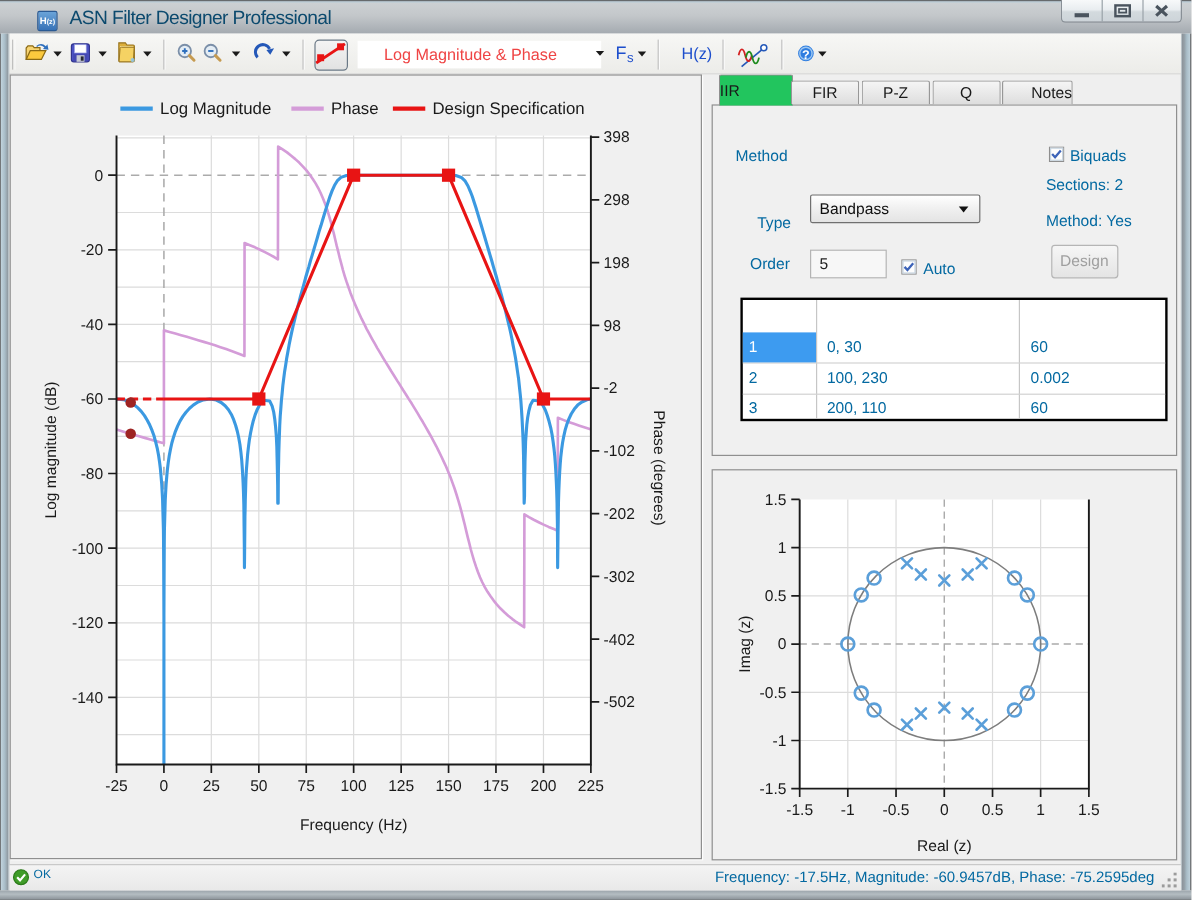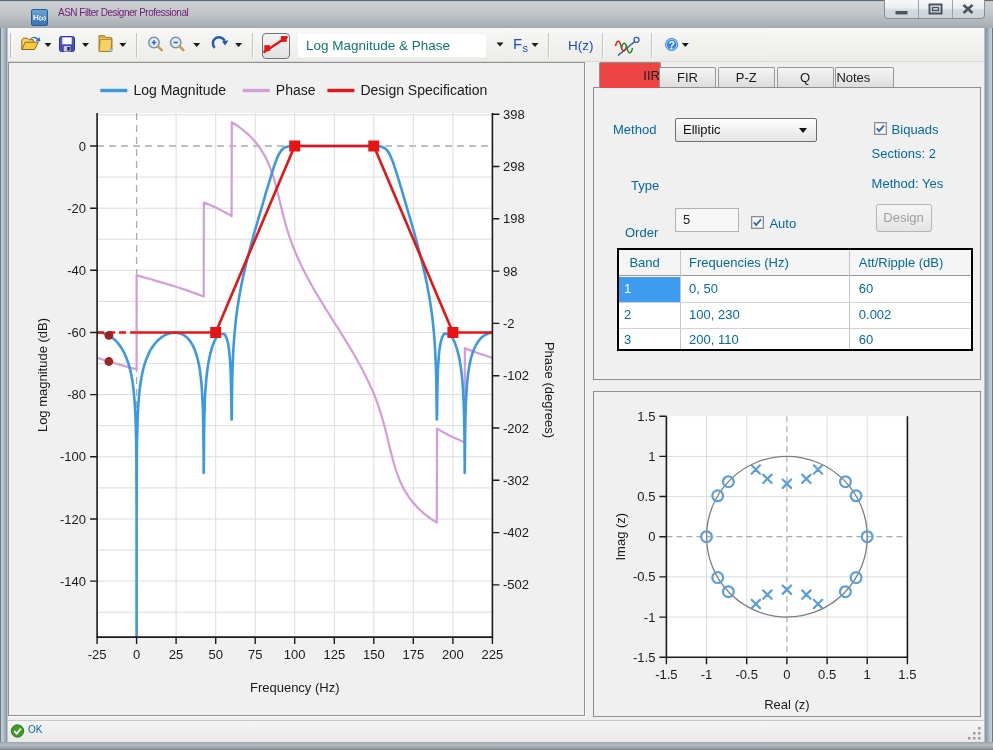--- a/index.html
+++ b/index.html
@@ -10,39 +10,39 @@
 .sep{position:absolute;top:33px;height:25px;width:1px;background:#c3c3c3;box-shadow:1px 0 0 #fbfbfb}
 </style></head><body>
 <div id="win">
 
 <div class="abs" style="left:0;top:0;width:993px;height:28px;background:linear-gradient(#cdd1d4,#c3c7ca 45%,#a4aab0);border-top:1px solid #666a6d;box-shadow:inset 0 1px 0 #b6cbd7"></div>
 <div class="abs" style="left:0;top:28px;width:8px;height:714px;background:linear-gradient(90deg,#74787b 0,#74787b 1px,#c0d2dc 1px,#a9bdc8 4px,#95a1a9 6px,#8b9299 7px,#b9c2c7 7px)"></div>
 <div class="abs" style="right:0;top:28px;width:9px;height:714px;background:linear-gradient(270deg,#74787b 0,#74787b 1px,#c0d2dc 1px,#a9bdc8 4px,#95a1a9 6px,#8b9299 8px,#b9c2c7 8px)"></div>
 <div class="abs" style="left:0;top:742px;width:993px;height:8px;background:linear-gradient(#9ba4aa,#b4bdc2 40%,#8f979d 90%,#6d7174)"></div>
 
 <div class="abs" style="left:31px;top:9px;width:17px;height:17px;background:linear-gradient(#6aa3d8,#3873b8);border:1px solid #2a5a94;border-radius:2px;color:#fff;font-size:8px;text-align:center;line-height:15px;font-weight:bold">H<span style="font-size:6px">(z)</span></div>
-<div class="abs" style="left:58px;top:7px;font-size:10px;letter-spacing:-0.5px;color:#701a75">ASN Filter Designer Professional</div>
+<div class="abs" style="left:58px;top:7px;font-size:16px;letter-spacing:-0.5px;color:#0c4a6e">ASN Filter Designer Professional</div>
 
 <div class="abs" style="left:884px;top:0;width:101px;height:19px;background:linear-gradient(#f7f9fa,#e9edf0 45%,#d3dade 55%,#cdd4d9);border:1px solid #888f96;border-top:none;border-radius:0 0 4px 4px;overflow:hidden">
  <div class="abs" style="left:33px;top:0;width:1px;height:19px;background:#9aa2a9"></div>
  <div class="abs" style="left:67px;top:0;width:1px;height:19px;background:#9aa2a9"></div>
  <svg width="101" height="19" style="position:absolute;left:0;top:0">
   <rect x="10.5" y="11" width="12" height="3.4" fill="#4a545e"></rect>
   <rect x="44.5" y="4.5" width="12" height="9" fill="none" stroke="#4a545e" stroke-width="2"></rect>
   <rect x="47.5" y="7.5" width="6" height="3" fill="none" stroke="#4a545e" stroke-width="1.4"></rect>
   <path d="M78.5,5 l9,8 M87.5,5 l-9,8" stroke="#4a545e" stroke-width="2.6"></path>
  </svg>
 </div>
 
 <div class="abs" style="left:8px;top:28px;width:976px;height:34px;background:linear-gradient(#f7f7f5,#ecece9);border-bottom:1px solid #d9d9d7"></div>
 <div class="abs" style="left:10px;top:33px;width:3px;height:25px;border-left:1px solid #9a9a9a;border-right:1px solid #fff;opacity:0.55"></div>
 <div class="sep" style="left:135.7px"></div>
 <div class="sep" style="left:252px"></div>
 <div class="abs" style="left:261.5px;top:32.5px;width:28px;height:26px;border:1px solid #6a7886;border-radius:4px;background:linear-gradient(#f4f4f4,#e2e2e2)"></div>
-<div class="abs" style="left:298px;top:33.5px;width:188px;height:23.5px;background:#ffffff;font-size:13.5px;color:#0f766e;line-height:23px;padding-left:8px">Log Magnitude &amp; Phase</div>
+<div class="abs" style="left:298px;top:33.5px;width:203px;height:23.5px;background:#ffffff;font-size:13.5px;color:#ef4444;line-height:23px;padding-left:22px">Log Magnitude &amp; Phase</div>
 <div class="sep" style="left:547.8px"></div>
 <div class="sep" style="left:602.2px"></div>
 <div class="sep" style="left:651.3px"></div>
 
 <svg width="993" height="750" style="position:absolute;left:0;top:0" xmlns="http://www.w3.org/2000/svg">
 
 <g transform="translate(21,35)">
  <path d="M0.8,14.5 V5 l1.5,-1.8 h4 l1.2,1.5 h4.8 V7.5" fill="#f7d472" stroke="#8a6914" stroke-width="1"></path>
  <path d="M0.8,14.5 L4.2,7.2 H17.2 L13.5,14.5z" fill="#fbc93d" stroke="#8a6914" stroke-width="1"></path>
  <path d="M9.2,3.3 q4.2,-3.4 8,0.2 l1.3,-1.6 0.9,4.6 -4.6,-0.6 1.2,-1.4 q-3.3,-2.9 -6.1,-0.4z" fill="#2e6fbd"></path>
@@ -174,64 +174,59 @@
       <text x="545" y="390" text-anchor="middle" font-size="13px" fill="#1a1a1a" transform="rotate(90 545 390)">Phase (degrees)</text>
       <path d="M100.3,90.5h27" stroke="#3b99e1" stroke-width="3.4"></path>
       <text x="133.4" y="95" font-size="14px" fill="#1a1a1a">Log Magnitude</text>
       <path d="M242.8,90.5h27" stroke="#d49cd8" stroke-width="3.4"></path>
       <text x="275.8" y="95" font-size="14px" fill="#1a1a1a">Phase</text>
       <path d="M327.4,90.5h27" stroke="#e81414" stroke-width="3.4"></path>
       <text x="360.4" y="95" font-size="14px" fill="#1a1a1a">Design Specification</text>
     </svg>
 
 <div class="abs" style="left:593px;top:86.6px;width:388px;height:293.8px;border:1px solid #8f8f8f;background:#f0f0f0"></div>
-<div class="abs" style="left:598.9px;top:62.3px;width:62px;height:26px;background:#ef4444;border:1px solid #8f8f8f;border-bottom:none;border-radius:2px 2px 0 0;font-size:13px;color:#1a1a1a;text-align:right;line-height:25px">IIR</div>
+<div class="abs" style="left:598.9px;top:62.3px;width:62px;height:26px;background:#22c55e;border:1px solid #8f8f8f;border-bottom:none;border-radius:2px 2px 0 0;font-size:13px;color:#1a1a1a;text-align:left;line-height:25px">IIR</div>
 <div class="abs" style="left:659px;top:67.2px;width:57px;height:19.5px;background:linear-gradient(#f5f5f5,#dddddd);border:1px solid #979797;border-bottom:none;border-radius:2px 2px 0 0;font-size:13px;color:#1a1a1a;text-align:center;line-height:19px">FIR</div>
 <div class="abs" style="left:717.8px;top:67.2px;width:57px;height:19.5px;background:linear-gradient(#f5f5f5,#dddddd);border:1px solid #979797;border-bottom:none;border-radius:2px 2px 0 0;font-size:13px;color:#1a1a1a;text-align:center;line-height:19px">P-Z</div>
 <div class="abs" style="left:776.6px;top:67.2px;width:57px;height:19.5px;background:linear-gradient(#f5f5f5,#dddddd);border:1px solid #979797;border-bottom:none;border-radius:2px 2px 0 0;font-size:13px;color:#1a1a1a;text-align:center;line-height:19px">Q</div>
-<div class="abs" style="left:835.4px;top:67.2px;width:59px;height:19.5px;background:linear-gradient(#f5f5f5,#dddddd);border:1px solid #979797;border-bottom:none;border-radius:2px 2px 0 0;font-size:13px;color:#1a1a1a;text-align:left;line-height:19px">Notes</div>
+<div class="abs" style="left:835.4px;top:67.2px;width:59px;height:19.5px;background:linear-gradient(#f5f5f5,#dddddd);border:1px solid #979797;border-bottom:none;border-radius:2px 2px 0 0;font-size:13px;color:#1a1a1a;text-align:right;line-height:19px">Notes</div>
 
 <div class="lbl" style="left:613px;top:122px">Method</div>
-<div class="combo" style="left:675px;top:118px;width:142px;height:24px">Elliptic</div>
 <div class="abs" style="left:873.5px;top:122px;width:13px;height:13px">
       <svg width="13" height="13" viewBox="0 0 13 13" style="position:absolute;left:0;top:0">
         <rect x="0.5" y="0.5" width="12" height="12" fill="#f6f6f6" stroke="#8e8e8e"></rect>
         <rect x="1.5" y="1.5" width="10" height="10" fill="#fdfdfd" stroke="#c9d6e2" stroke-width="1"></rect>
         <path d="M2.8,6.4 L5.2,9 L10,3.4" fill="none" stroke="#3c63b8" stroke-width="1.9"></path>
       </svg>
     </div>
 <div class="lbl" style="left:891.6px;top:121.5px">Biquads</div>
 <div class="lbl" style="left:871.6px;top:145.6px">Sections: 2</div>
 <div class="lbl" style="left:631px;top:178px">Type</div>
+<div class="combo" style="left:675px;top:162px;width:142px;height:24px">Bandpass</div>
 <div class="lbl" style="left:871.6px;top:175.7px">Method: Yes</div>
-<div class="lbl" style="left:625px;top:225px">Order</div>
+<div class="lbl" style="left:625px;top:212px">Order</div>
 <div class="abs" style="left:675px;top:208px;width:64px;height:24px;border:1px solid #b4b4b4;background:#f7f7f7;font-size:13px;color:#222;line-height:22px;padding-left:7px">5</div>
 <div class="abs" style="left:751.3px;top:216.2px;width:13px;height:13px">
       <svg width="13" height="13" viewBox="0 0 13 13" style="position:absolute;left:0;top:0">
         <rect x="0.5" y="0.5" width="12" height="12" fill="#f6f6f6" stroke="#8e8e8e"></rect>
         <rect x="1.5" y="1.5" width="10" height="10" fill="#fdfdfd" stroke="#c9d6e2" stroke-width="1"></rect>
         <path d="M2.8,6.4 L5.2,9 L10,3.4" fill="none" stroke="#3c63b8" stroke-width="1.9"></path>
       </svg>
     </div>
 <div class="lbl" style="left:769.4px;top:215.5px">Auto</div>
 <div class="abs" style="left:875.6px;top:204.2px;width:56px;height:28px;border:1px solid #b5b5b5;border-radius:3px;background:linear-gradient(#f6f6f6,#e4e4e4);font-size:13px;color:#9f9f9f;text-align:center;line-height:26px">Design</div>
 
 <div class="abs" style="left:617px;top:248px;width:355.5px;height:103px;border:2px solid #000;background:#fff">
- <div class="abs" style="left:0;top:0;width:351.5px;height:26px;background:#f5f5f5;border-bottom:1px solid #9a9a9a">
-   <div class="lbl" style="left:10.4px;top:5px">Band</div>
-   <div class="lbl" style="left:70.1px;top:5px">Frequencies (Hz)</div>
-   <div class="lbl" style="left:239.8px;top:5px">Att/Ripple (dB)</div>
- </div>
  <div class="abs" style="left:60.5px;top:0;width:1px;height:99px;background:#c6c6c6"></div>
  <div class="abs" style="left:230.2px;top:0;width:1px;height:99px;background:#c6c6c6"></div>
  <div class="abs" style="left:0;top:52.3px;width:351.5px;height:1px;background:#d2d2d2"></div>
  <div class="abs" style="left:0;top:77.6px;width:351.5px;height:1px;background:#d2d2d2"></div>
  <div class="abs" style="left:0;top:27px;width:60.5px;height:25.3px;background:#3d9bf0"></div>
  <div class="lbl" style="left:5px;top:31px;color:#fff">1</div>
- <div class="lbl" style="left:70.1px;top:31px">0, 50</div>
+ <div class="lbl" style="left:70.1px;top:31px">0, 30</div>
  <div class="lbl" style="left:239.8px;top:31px">60</div>
  <div class="lbl" style="left:5px;top:56.5px">2</div>
  <div class="lbl" style="left:70.1px;top:56.5px">100, 230</div>
  <div class="lbl" style="left:239.8px;top:56.5px">0.002</div>
  <div class="lbl" style="left:5px;top:82px">3</div>
  <div class="lbl" style="left:70.1px;top:82px">200, 110</div>
  <div class="lbl" style="left:239.8px;top:82px">60</div>
 </div>
 
 <div class="abs" style="left:593px;top:390.6px;width:388px;height:326px;border:1px solid #8f8f8f;background:#f0f0f0"></div>
@@ -273,20 +268,21 @@
       <text x="625" y="536.7" text-anchor="middle" font-size="13px" fill="#1a1a1a" transform="rotate(-90 625 536.7)">Imag (z)</text>
     </svg>
 
 <div class="abs" style="left:8px;top:719.7px;width:976px;height:22.5px;background:linear-gradient(#f4f4f4,#e9e9e9);border-top:1px solid #c9c9c9"></div>
 <svg width="28" height="22" style="position:absolute;left:8px;top:720px">
       <circle cx="9.5" cy="11" r="6.2" fill="#3f9c28"></circle>
       <circle cx="9.5" cy="11" r="6.2" fill="none" stroke="#2c7a1a" stroke-width="1"></circle>
       <path d="M6.3,11 l2.4,2.6 4.2,-5" stroke="#fff" stroke-width="1.8" fill="none"></path>
     </svg>
 <div class="lbl" style="left:28px;top:723.5px;font-size:10px">OK</div>
+<div class="lbl" style="right:31px;top:724px;font-size:12.5px">Frequency: -17.5Hz, Magnitude: -60.9457dB, Phase: -75.2595deg</div>
 <svg width="14" height="14" style="position:absolute;left:968px;top:727px">
       <g fill="#9b9b9b">
         <rect x="10" y="10" width="2.5" height="2.5"></rect>
         <rect x="10" y="5" width="2.5" height="2.5"></rect>
         <rect x="10" y="0" width="2.5" height="2.5"></rect>
         <rect x="5" y="10" width="2.5" height="2.5"></rect>
         <rect x="5" y="5" width="2.5" height="2.5"></rect>
         <rect x="0" y="10" width="2.5" height="2.5"></rect>
       </g>
     </svg>

